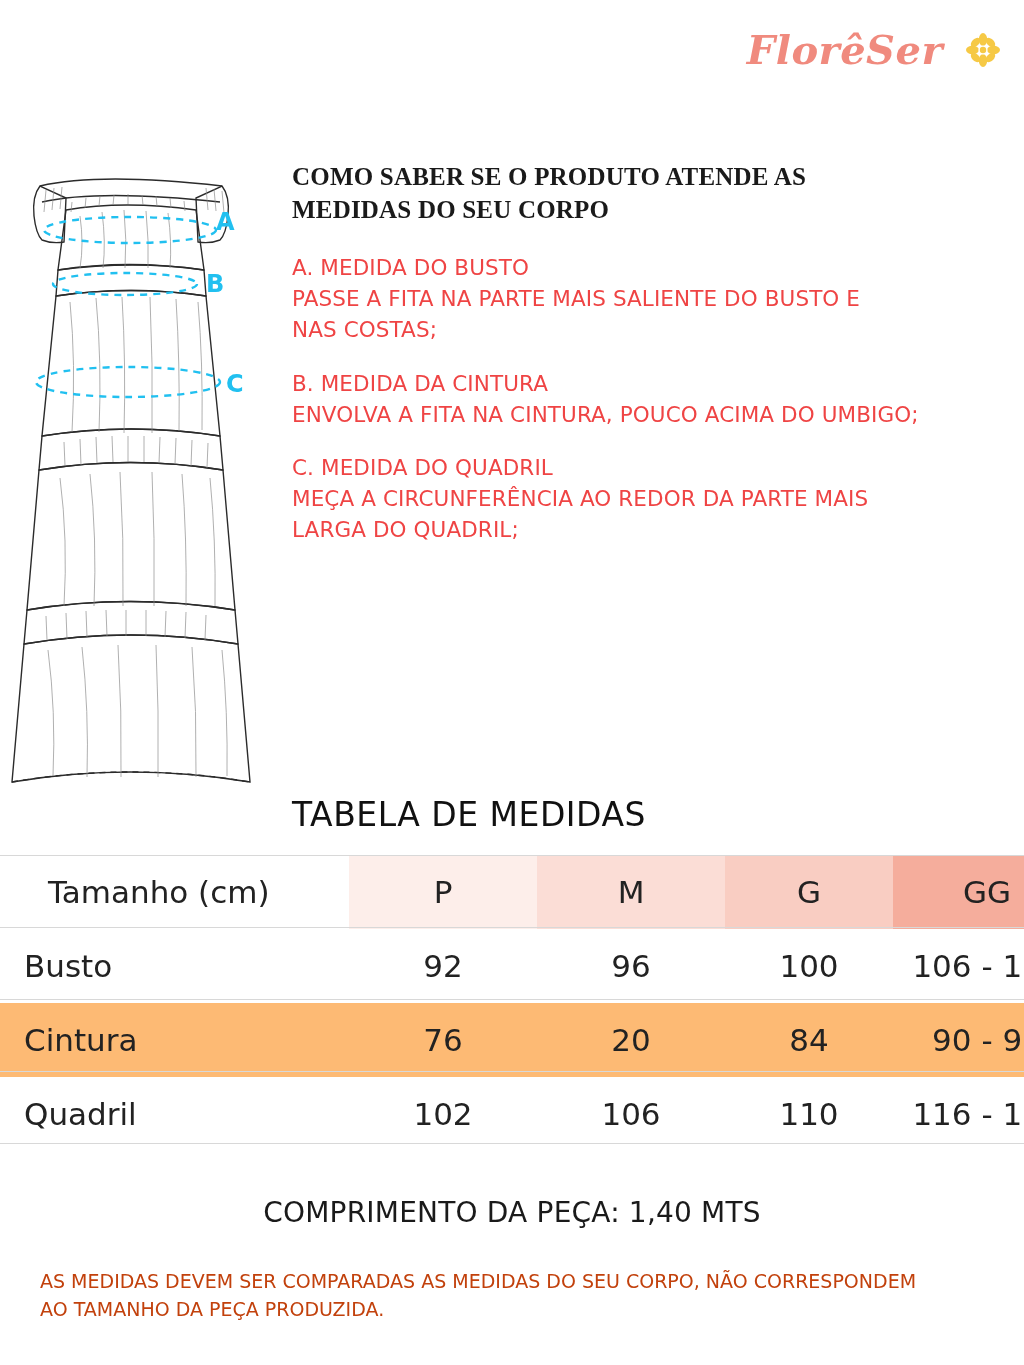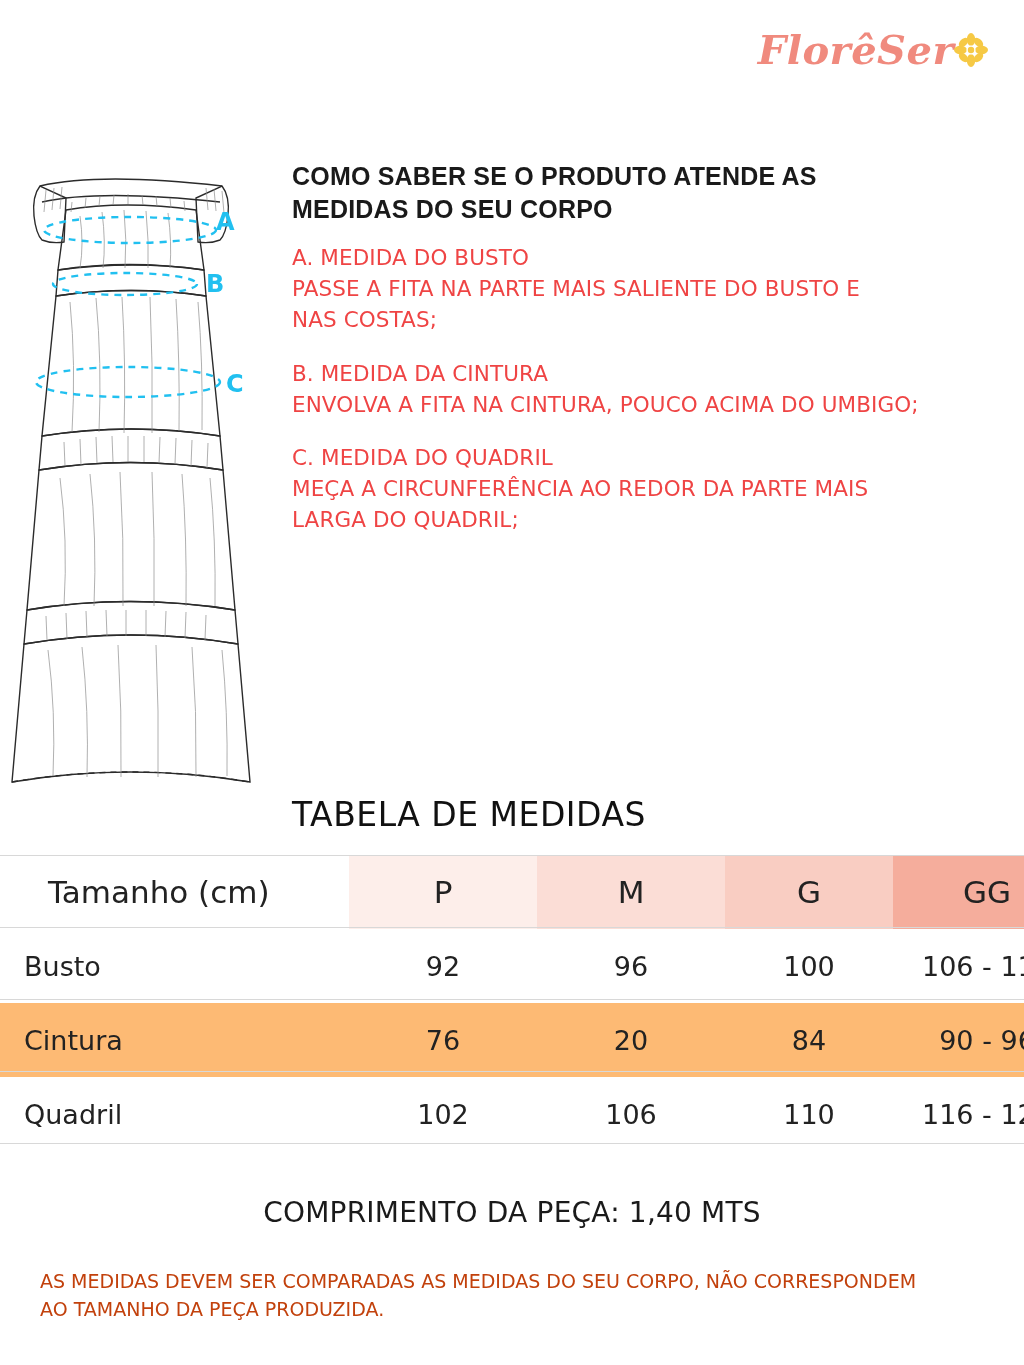--- a/index.html
+++ b/index.html
@@ -13,24 +13,24 @@
     position: relative;
     font-family: "DejaVu Sans", sans-serif;
     color: #1a1a1a;
     overflow: hidden;
   }
 
   
   .brand {
     position: absolute;
     top: 26px;
-    right: 36px;
+    right: 24px;
     display: flex;
     align-items: center;
-    gap: 0;
+    gap: 23px;
     justify-content: flex-end;
   }
   .brand-name {
     font-family: "DejaVu Serif", serif;
     font-style: italic;
     font-weight: bold;
     font-size: 40px;
     color: #f08a7e;
     letter-spacing: 0.5px;
   }
@@ -50,25 +50,25 @@
   }
 
   
   .info {
     position: absolute;
     left: 292px;
     top: 160px;
     width: 700px;
   }
   .info h1 {
-    font-family: Liberation Sans, sans-serif;
+    font-family: Liberation Serif, serif;
     font-weight: bold;
     font-size: 25px;
     line-height: 1.32;
-    margin: 0 0 16px 0;
+    margin: 0 0 26px 0;
     letter-spacing: 0.2px;
   }
   .block {
     margin-bottom: 22px;
   }
   .block .ln {
     font-size: 21.5px;
     line-height: 1.45;
     letter-spacing: 0.1px;
     color: #ef4444;
@@ -88,21 +88,21 @@
   table.sizes {
     position: absolute;
     left: 0;
     top: 855px;
     width: 1024px;
     border-collapse: collapse;
     table-layout: fixed;
   }
   table.sizes td {
     height: 72px;
-    font-size: 27px;
+    font-size: 31px;
     color: #222;
     vertical-align: middle;
   }
   table.sizes td.label {
     text-align: left;
     padding-left: 24px;
     width: 300px;
   }
   table.sizes td.val {
     text-align: center;

